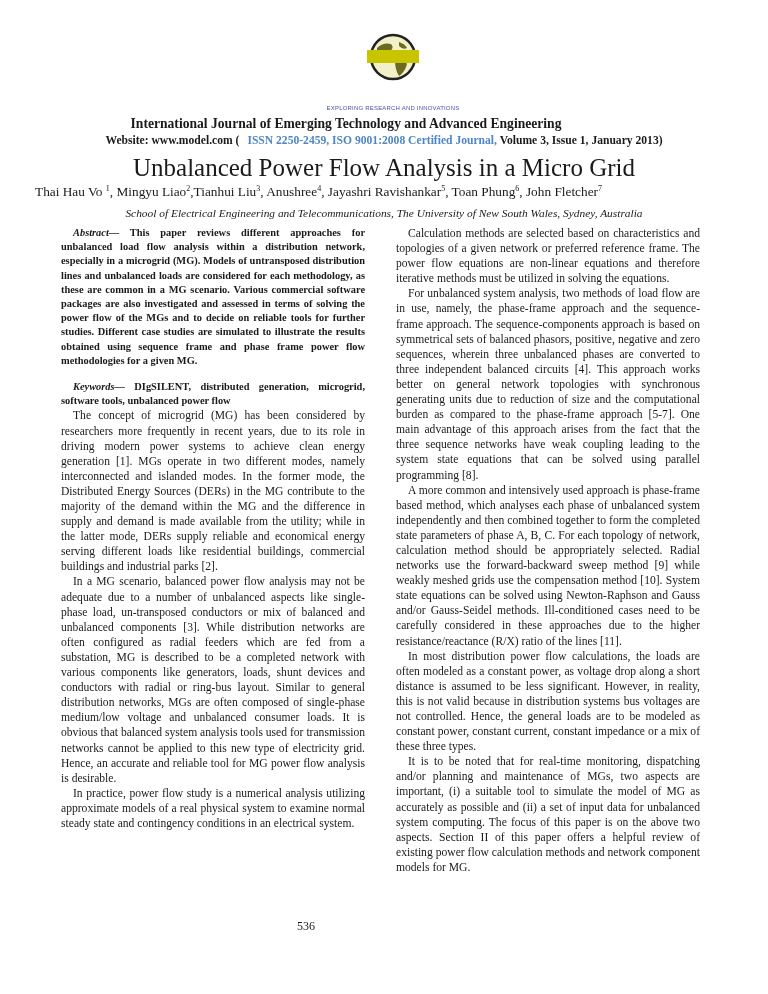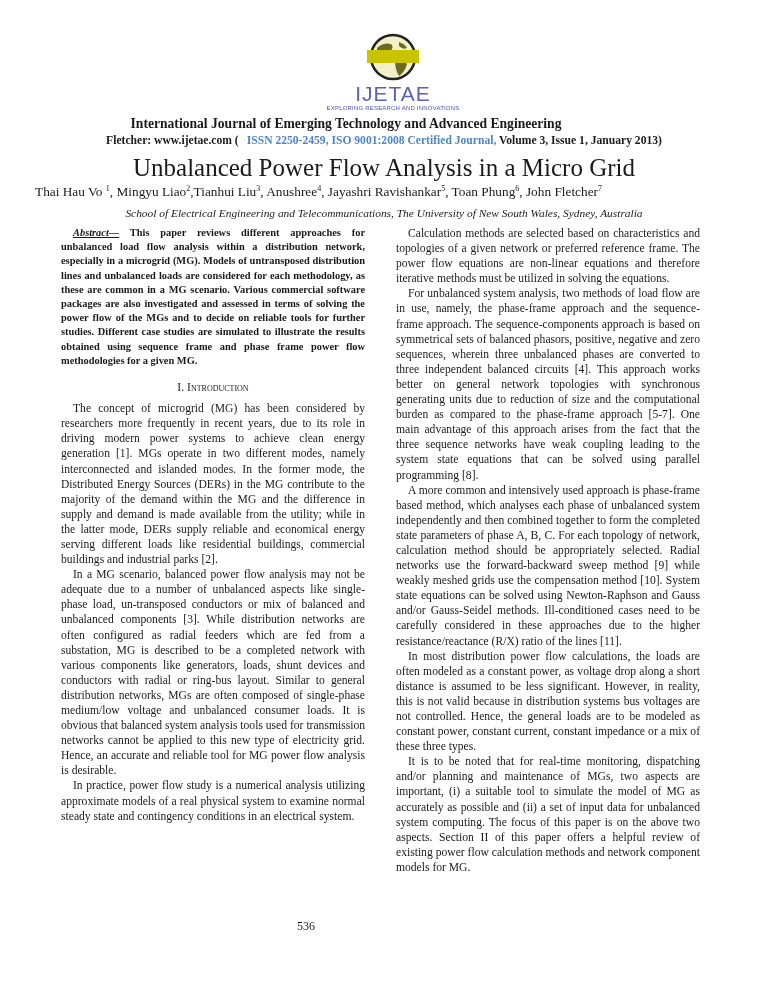--- a/index.html
+++ b/index.html
@@ -24,57 +24,56 @@
              font-size:13.3px; }
   .authors sup { font-size:8px; }
   .affil { position:absolute; left:0; width:768px; top:207px; text-align:center;
            font-style:italic; font-size:11.4px; }
   .col { position:absolute; top:226px; width:304px; font-size:11.6px; line-height:15.1px;
          text-align:justify; }
   .col.left { left:61px; }
   .col.right { left:396px; }
   .col p { margin:0; text-indent:12px; }
   .abstract { font-weight:bold; font-size:10.4px; line-height:14.2px; }
-  .abstract .lab, .keywords .lab { font-style:italic;text-decoration:underline; }
+  .abstract .lab, .keywords .lab { font-style:italic; }
   .keywords { font-weight:bold; font-size:10.4px; line-height:14.2px; margin-top:12px !important; }
   .section-head { text-align:center; text-indent:0 !important; margin:12px 0 6px 0 !important;
                   font-size:11.6px; }
   .section-head .sc { font-variant:small-caps; }
   .pagenum { position:absolute; left:0; width:612px; top:919px; text-align:center;
              font-size:12px; }
 </style>
 </head>
 <body>
 
 <div class="logo">
   <svg width="60" height="56" viewBox="0 0 60 56">
     <circle cx="30" cy="27" r="22" fill="#f2f0c8" stroke="#222" stroke-width="2.5"></circle>
     <path d="M14 18 q6 -6 14 -4 q4 4 -2 8 q-6 2 -4 8 q-4 -2 -8 -6 z" fill="#6b6a20"></path>
     <path d="M32 30 q8 -2 12 4 q-2 8 -8 12 q-4 -6 -4 -16 z" fill="#6b6a20"></path>
     <path d="M36 12 q6 2 8 6 q-4 2 -8 -2 z" fill="#6b6a20"></path>
     <rect x="4" y="20" width="52" height="13" fill="#c9c400"></rect>
   </svg>
-  <div class="logo-word">IJETAE</div>
   <div class="logo-tag">EXPLORING RESEARCH AND INNOVATIONS</div>
 </div>
 
 <div class="journal">International Journal of Emerging Technology and Advanced Engineering</div>
-<div class="website"><span>Fletcher: www.ijetae.com (</span><span class="blue">ISSN 2250-2459, ISO 9001:2008 Certified Journal,</span><span> Volume 3, Issue 1, January 2013)</span></div>
+<div class="website"><span>Website: www.model.com (</span><span class="blue">ISSN 2250-2459, ISO 9001:2008 Certified Journal,</span><span> Volume 3, Issue 1, January 2013)</span></div>
 
 <div class="title">Unbalanced Power Flow Analysis in a Micro Grid</div>
 
 <div class="authors">
   <span>Thai Hau Vo </span><sup>1</sup><span>, Mingyu Liao</span><sup>2</sup><span>,Tianhui Liu</span><sup>3</sup><span>, Anushree</span><sup>4</sup><span>, Jayashri Ravishankar</span><sup>5</sup><span>, Toan Phung</span><sup>6</sup><span>, John Fletcher</span><sup>7</sup>
 </div>
 
 <div class="affil">School of Electrical Engineering and Telecommunications, The University of New South Wales, Sydney, Australia</div>
 
 <div class="col left">
   <p class="abstract"><span class="lab">Abstract—</span><span> This paper reviews different approaches for unbalanced load flow analysis within a distribution network, especially in a microgrid (MG). Models of untransposed distribution lines and unbalanced loads are considered for each methodology, as these are common in a MG scenario. Various commercial software packages are also investigated and assessed in terms of solving the power flow of the MGs and to decide on reliable tools for further studies. Different case studies are simulated to illustrate the results obtained using sequence frame and phase frame power flow methodologies for a given MG.</span></p>
-  <p class="section-head"><span>I.  </span><span class="sc">Introduction</span></p>
+  <p class="keywords"><span class="lab">Keywords—</span><span> DIgSILENT, distributed generation, microgrid, software tools, unbalanced power flow</span></p>
   <p>The concept of microgrid (MG) has been considered by researchers more frequently in recent years, due to its role in driving modern power systems to achieve clean energy generation [1]. MGs operate in two different modes, namely interconnected and islanded modes. In the former mode, the Distributed Energy Sources (DERs) in the MG contribute to the majority of the demand within the MG and the difference in supply and demand is made available from the utility; while in the latter mode, DERs supply reliable and economical energy serving different loads like residential buildings, commercial buildings and industrial parks [2].</p>
   <p>In a MG scenario, balanced power flow analysis may not be adequate due to a number of unbalanced aspects like single-phase load, un-transposed conductors or mix of balanced and unbalanced components [3]. While distribution networks are often configured as radial feeders which are fed from a substation, MG is described to be a completed network with various components like generators, loads, shunt devices and conductors with radial or ring-bus layout. Similar to general distribution networks, MGs are often composed of single-phase medium/low voltage and unbalanced consumer loads. It is obvious that balanced system analysis tools used for transmission networks cannot be applied to this new type of electricity grid. Hence, an accurate and reliable tool for MG power flow analysis is desirable.</p>
   <p>In practice, power flow study is a numerical analysis utilizing approximate models of a real physical system to examine normal steady state and contingency conditions in an electrical system.</p>
 </div>
 
 <div class="col right">
   <p>Calculation methods are selected based on characteristics and topologies of a given network or preferred reference frame. The power flow equations are non-linear equations and therefore iterative methods must be utilized in solving the equations.</p>
   <p>For unbalanced system analysis, two methods of load flow are in use, namely, the phase-frame approach and the sequence-frame approach. The sequence-components approach is based on symmetrical sets of balanced phasors, positive, negative and zero sequences, wherein three unbalanced phases are converted to three independent balanced circuits [4]. This approach works better on general network topologies with synchronous generating units due to reduction of size and the computational burden as compared to the phase-frame approach [5-7]. One main advantage of this approach arises from the fact that the three sequence networks have weak coupling leading to the system state equations that can be solved using parallel programming [8].</p>
   <p>A more common and intensively used approach is phase-frame based method, which analyses each phase of unbalanced system independently and then combined together to form the completed state parameters of phase A, B, C. For each topology of network, calculation method should be appropriately selected. Radial networks use the forward-backward sweep method [9] while weakly meshed grids use the compensation method [10]. System state equations can be solved using Newton-Raphson and Gauss and/or Gauss-Seidel methods. Ill-conditioned cases need to be carefully considered in these approaches due to the higher resistance/reactance (R/X) ratio of the lines [11].</p>
   <p>In most distribution power flow calculations, the loads are often modeled as a constant power, as voltage drop along a short distance is assumed to be less significant. However, in reality, this is not valid because in distribution systems bus voltages are not controlled. Hence, the general loads are to be modeled as constant power, constant current, constant impedance or a mix of these three types.</p>

